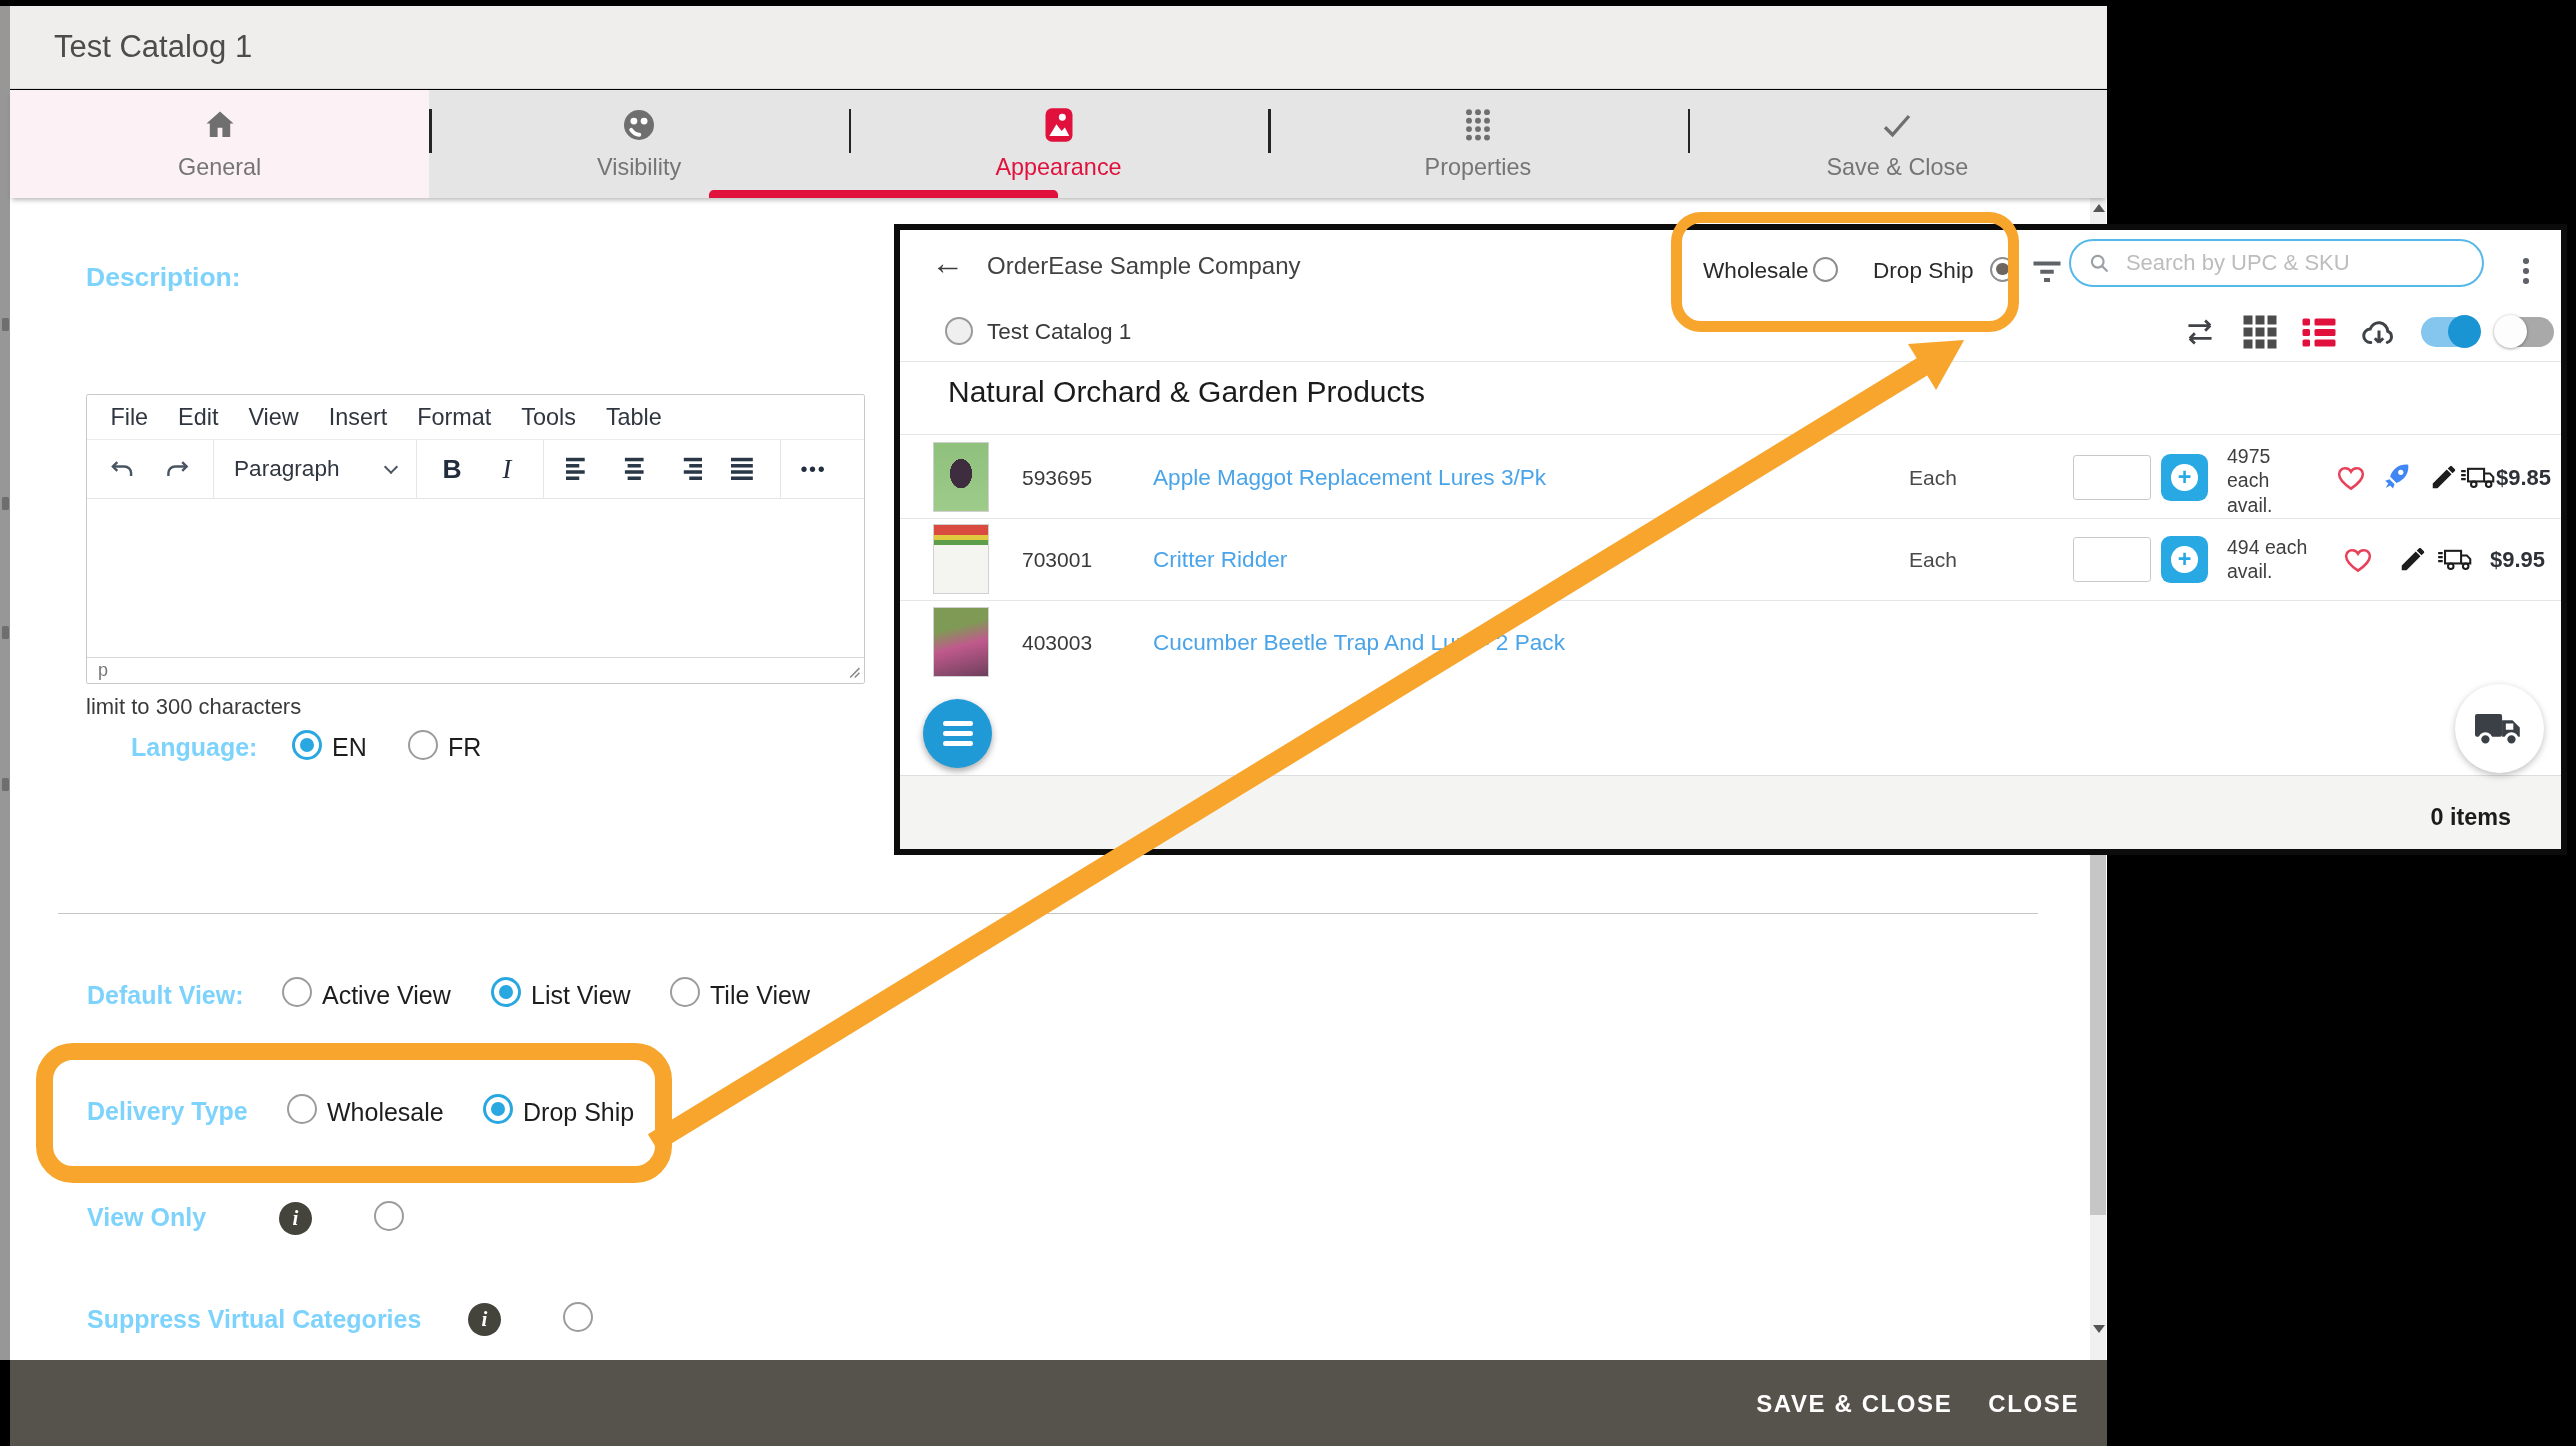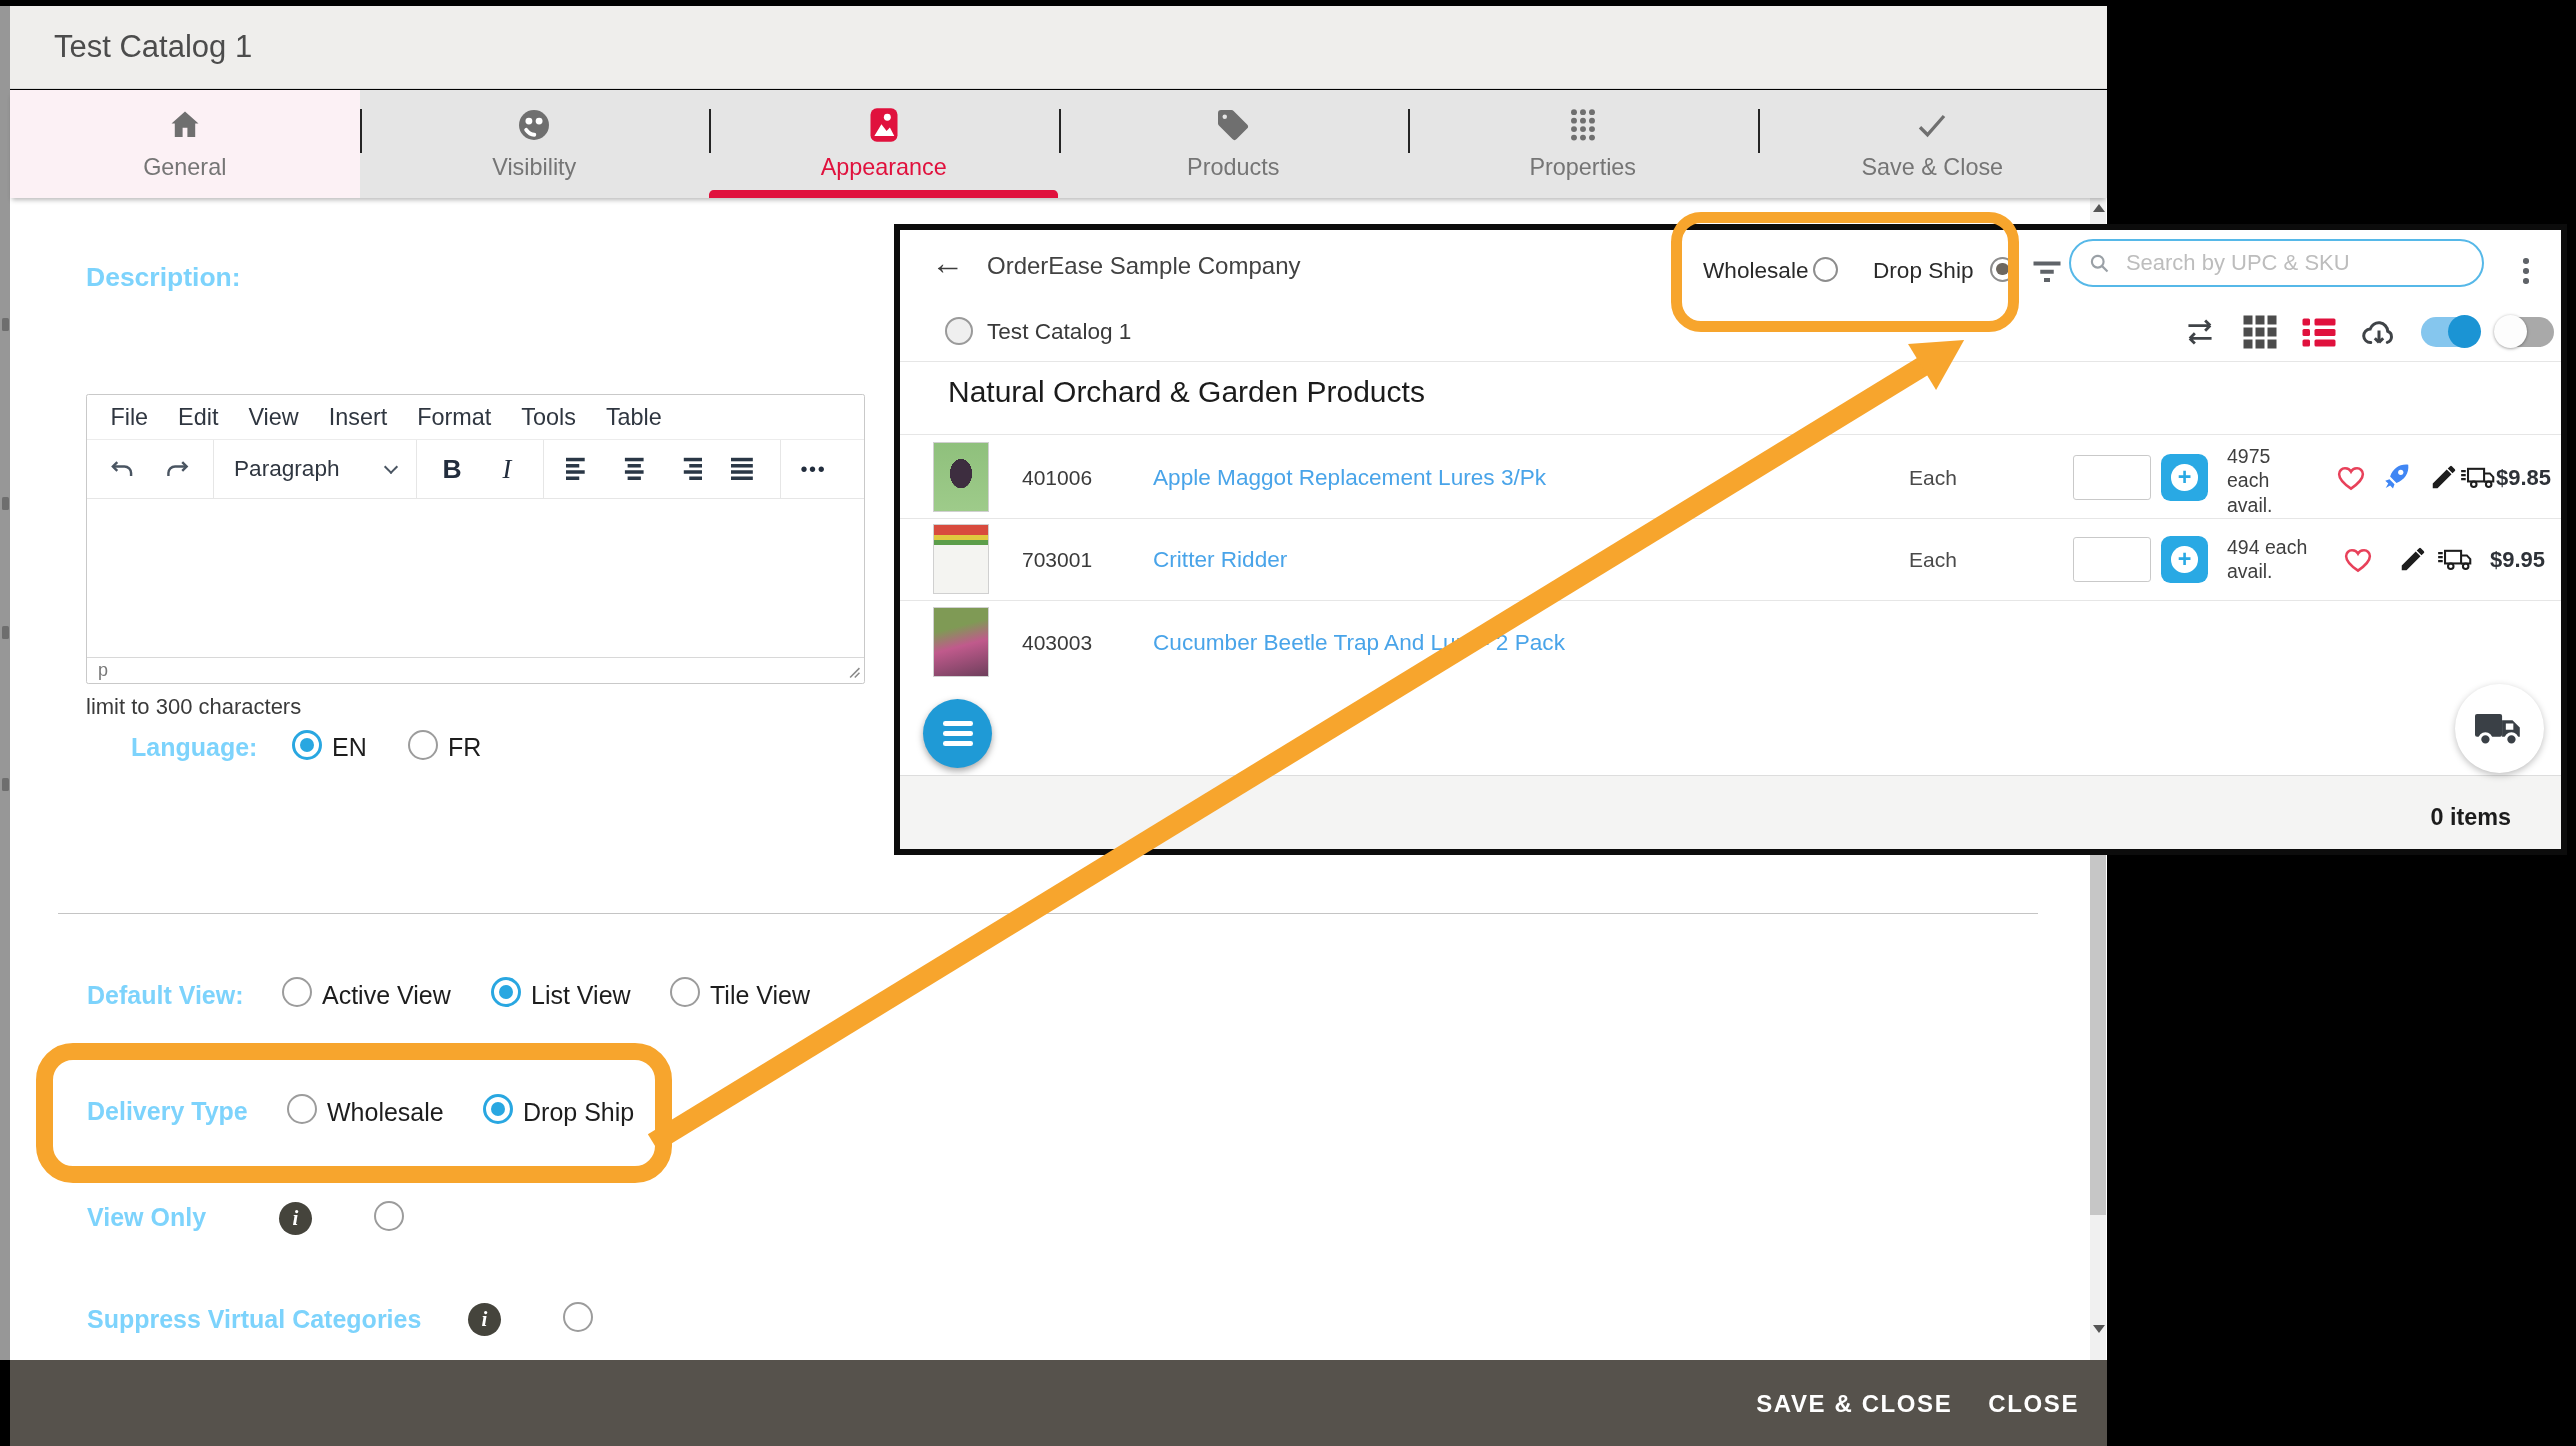--- a/index.html
+++ b/index.html
@@ -146,26 +146,20 @@
         </svg>
       <span class="lbl">Visibility</span>
     </div>
     <div class="tab appearance">
       <svg class="ticon" viewBox="0 0 24 28">
           <rect x="1.5" y="1" width="21" height="26" rx="5" fill="#e0113d"></rect>
           <circle cx="14.6" cy="8" r="2.7" fill="#fff"></circle>
           <path d="M4.5 22.5 10 13.5l4 5.2 2.6-2.8 3.4 6.6z" fill="#fff"></path>
         </svg>
       <span class="lbl">Appearance</span>
-    </div>
-    <div class="tab">
-      <svg class="ticon" viewBox="0 0 24 24">
-          <path d="M21.4 11.6 12.4 2.6A2 2 0 0 0 11 2H4a2 2 0 0 0-2 2v7c0 .5.2 1 .6 1.4l9 9a2 2 0 0 0 2.8 0l7-7a2 2 0 0 0 0-2.8zM6.5 8A1.5 1.5 0 1 1 8 6.5 1.5 1.5 0 0 1 6.5 8z" fill="#6f6f6f"></path>
-        </svg>
-      <span class="lbl">Products</span>
     </div>
     <div class="tab">
       <svg class="ticon" viewBox="0 0 24 28">
         <g fill="#6f6f6f">
             <circle cx="5" cy="4" r="2.3"></circle>
             <circle cx="12" cy="4" r="2.3"></circle>
             <circle cx="19" cy="4" r="2.3"></circle>
             <circle cx="5" cy="10.6" r="2.3"></circle>
             <circle cx="12" cy="10.6" r="2.3"></circle>
             <circle cx="19" cy="10.6" r="2.3"></circle>
@@ -383,21 +377,21 @@
       </svg>
     <div class="toggle tg-on"></div>
     <div class="toggle tg-off"></div>
 
     <div class="pp-div" style="top:131px;"></div>
     <div class="pp-title">Natural Orchard &amp; Garden Products</div>
     <div class="pp-div" style="top:204px;"></div>
 
     <div class="prow" style="top:206px;">
       <div class="thumb t1"></div>
-      <span class="sku">401006</span>
+      <span class="sku">593695</span>
       <span class="pname">Apple Maggot Replacement Lures 3/Pk</span>
       <span class="unit">Each</span>
       <input class="qty" style="">
       <div class="plusbtn">
           <span class="ring">+</span>
         </div>
       <div class="avail" style="top:7.8px;">4975
 each
 avail.</div>
       <svg class="ricon" style="left:1436px;top:26.5px;" viewBox="0 0 24 22">

